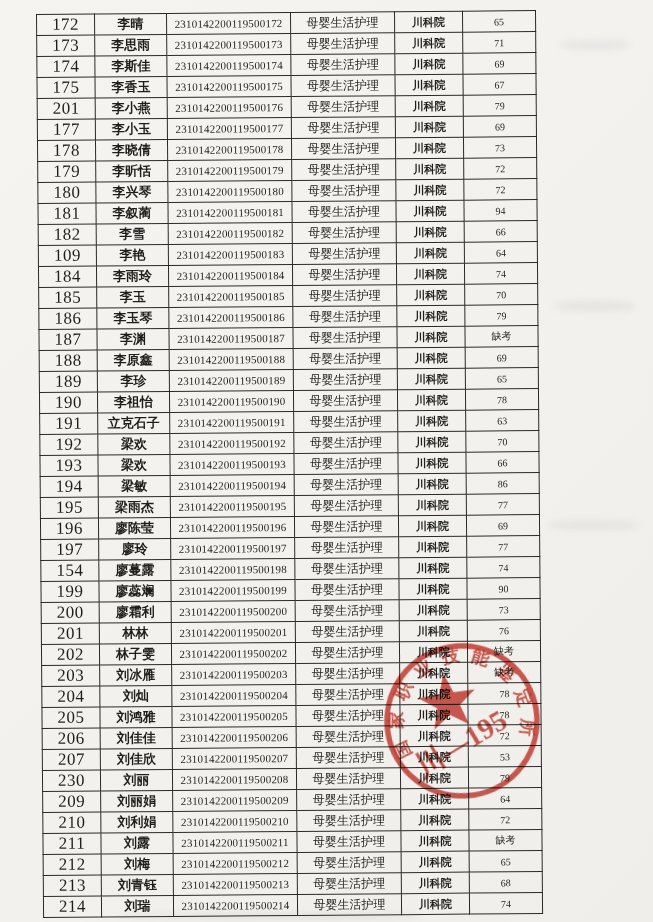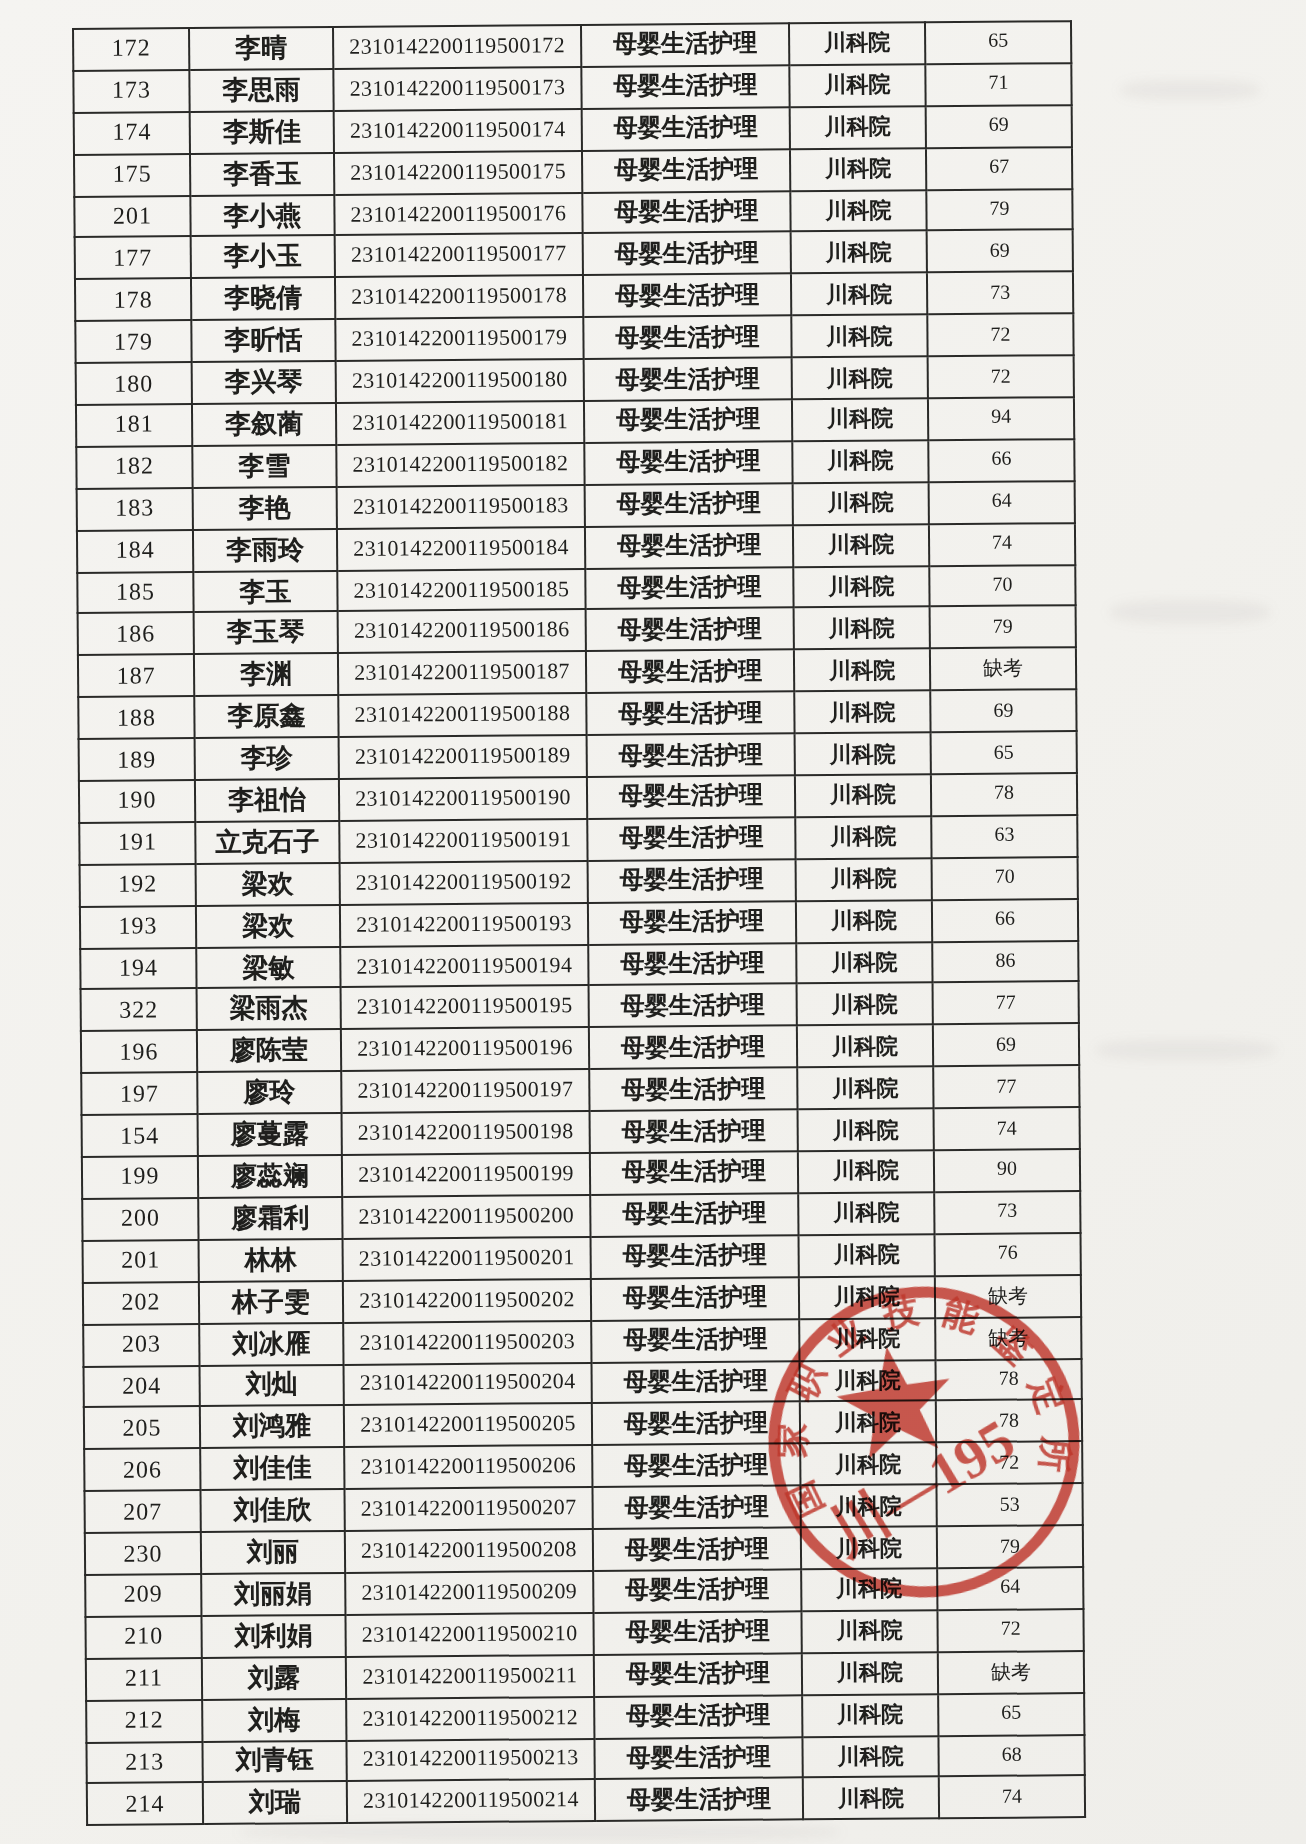--- a/index.html
+++ b/index.html
@@ -41,24 +41,24 @@
     overflow:hidden;
     white-space:nowrap;
   }
   col.c-no{width:58px;}
   col.c-name{width:72px;}
   col.c-id{width:124px;}
   col.c-course{width:104px;}
   col.c-org{width:68px;}
   col.c-score{width:73px;}
 
-  td.no{font-size:12px;letter-spacing:.5px;}
+  td.no{font-size:17px;letter-spacing:.5px;}
   td.name{font-size:13px;font-weight:bold;}
   td.id{font-size:11px;letter-spacing:.2px;}
-  td.course{font-size:12px;font-weight:bold;}
+  td.course{font-size:12px;font-weight:normal;}
   td.org{font-size:11px;font-weight:bold;}
   td.score{font-size:10px;}
 
   .stamp{
     position:absolute;left:381px;top:640px;
     width:162px;height:162px;
     mix-blend-mode:multiply;
     opacity:.93;
     transform:rotate(-9deg);
     filter:blur(.3px);
@@ -178,21 +178,21 @@
   <tr>
     <td class="no">182</td>
     <td class="name">李雪</td>
     <td class="id">2310142200119500182</td>
     <td class="course">母婴生活护理</td>
     <td class="org">川科院</td>
     <td class="score">66</td>
   </tr>
 
   <tr>
-    <td class="no">183</td>
+    <td class="no">109</td>
     <td class="name">李艳</td>
     <td class="id">2310142200119500183</td>
     <td class="course">母婴生活护理</td>
     <td class="org">川科院</td>
     <td class="score">64</td>
   </tr>
 
   <tr>
     <td class="no">184</td>
     <td class="name">李雨玲</td>
@@ -286,21 +286,21 @@
   <tr>
     <td class="no">194</td>
     <td class="name">梁敏</td>
     <td class="id">2310142200119500194</td>
     <td class="course">母婴生活护理</td>
     <td class="org">川科院</td>
     <td class="score">86</td>
   </tr>
 
   <tr>
-    <td class="no">322</td>
+    <td class="no">195</td>
     <td class="name">梁雨杰</td>
     <td class="id">2310142200119500195</td>
     <td class="course">母婴生活护理</td>
     <td class="org">川科院</td>
     <td class="score">77</td>
   </tr>
 
   <tr>
     <td class="no">196</td>
     <td class="name">廖陈莹</td>

